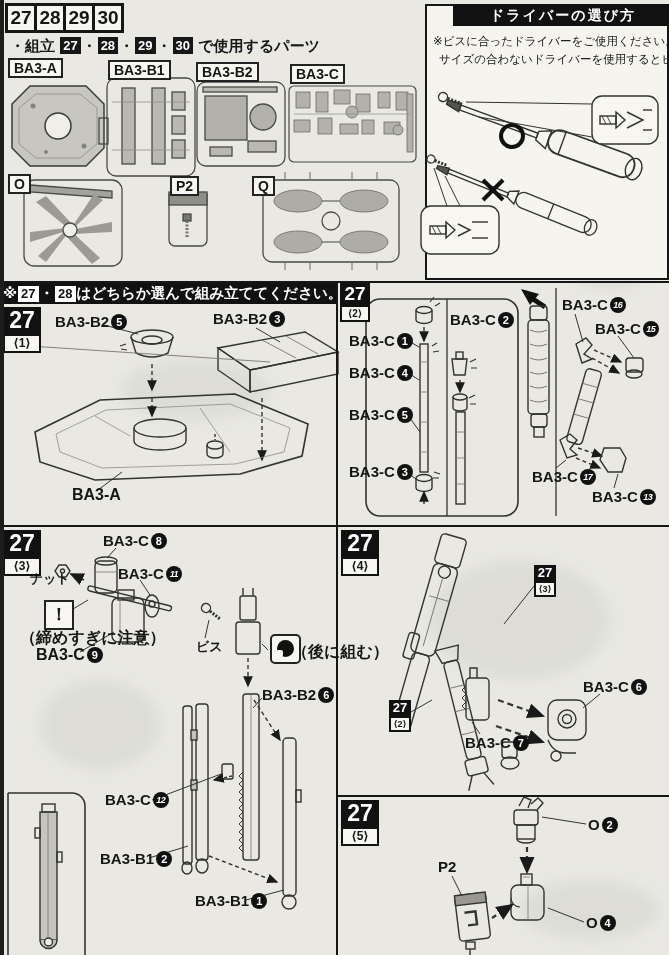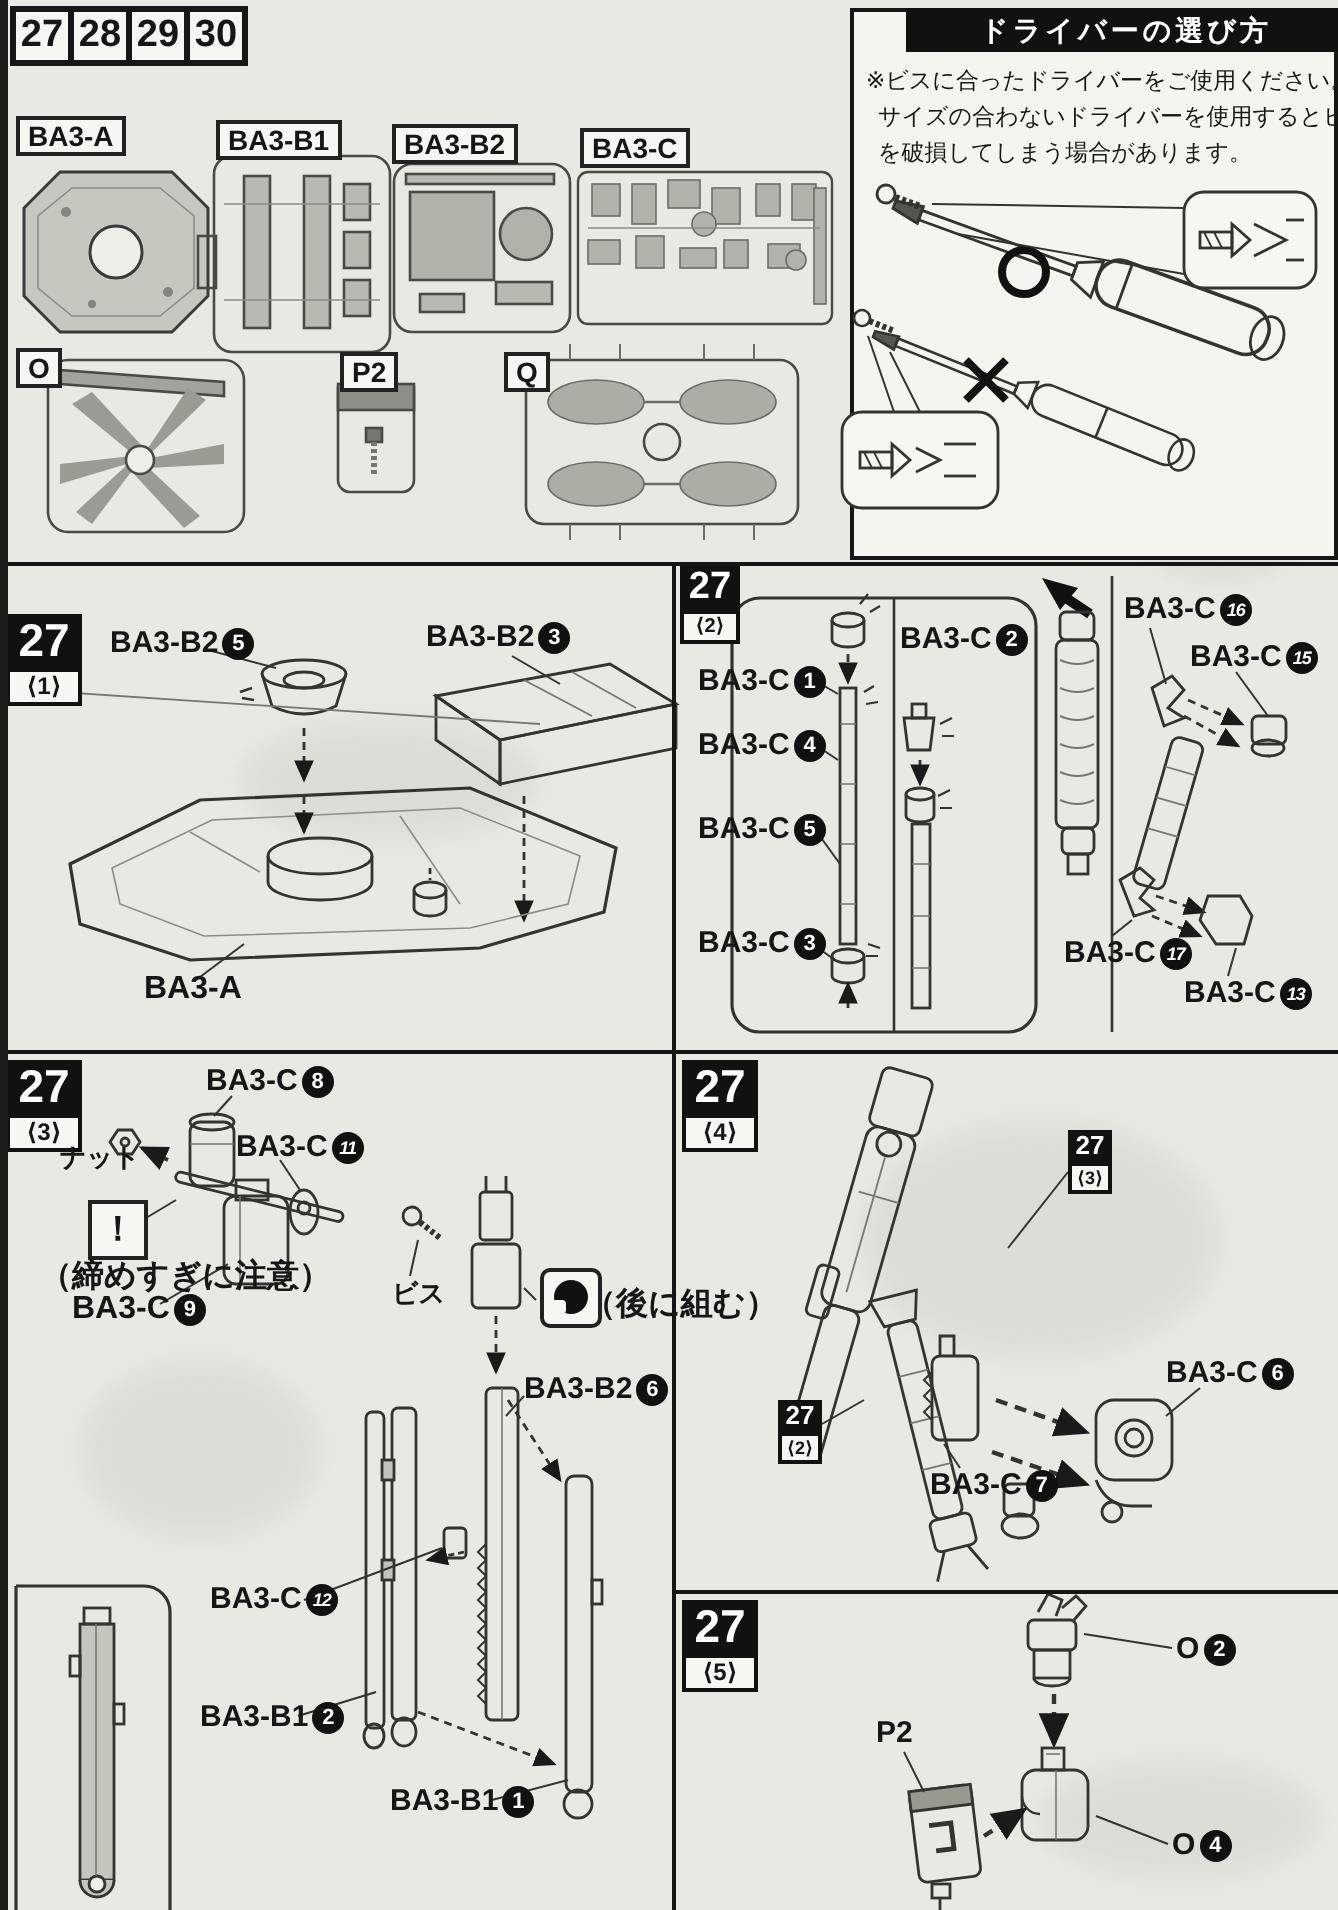--- a/index.html
+++ b/index.html
@@ -77,36 +77,43 @@
   <div class="line" style="left:336px;top:281px;width:2px;height:674px;"></div>
   <div class="line" style="left:0;top:525px;width:669px;height:2px;"></div>
   <div class="line" style="left:336px;top:795px;width:333px;height:2px;"></div>
 
   <div class="hboxrow" style="left:5px;top:3px;">
     <div class="hbox">27</div>
     <div class="hbox">28</div>
     <div class="hbox">29</div>
     <div class="hbox">30</div>
   </div>
+  <div class="usage" style="left:10px;top:37px;">
+    <span>・組立</span>
+    <span class="bbox">27</span><span>・</span><span class="bbox">28</span><span>・</span><span class="bbox">29</span><span>・</span><span class="bbox">30</span>
+    <span> で使用するパーツ</span>
+  </div>
 
   <div class="rlabel" style="left:8px;top:58px;">BA3-A</div>
   <div class="rlabel" style="left:108px;top:60px;">BA3-B1</div>
   <div class="rlabel" style="left:196px;top:62px;">BA3-B2</div>
   <div class="rlabel" style="left:290px;top:64px;">BA3-C</div>
   <div class="rlabel" style="left:8px;top:174px;">O</div>
   <div class="rlabel" style="left:170px;top:176px;">P2</div>
   <div class="rlabel" style="left:252px;top:176px;">Q</div>
 
   <div class="driverpanel">
     <div class="drv-title">ドライバーの選び方</div>
     <div class="drv-line" style="top:26px;">※ビスに合ったドライバーをご使用ください。</div>
     <div class="drv-line" style="top:44px;left:12px;">サイズの合わないドライバーを使用するとビス</div>
-    <div class="drv-line" style="top:62px;left:12px;">を破損してしまう場合があります。</div>
-  </div>
-
+  </div>
+
+  <div class="banner">
+    <span>※</span><span class="wbox">27</span><span>・</span><span class="wbox">28</span><span>はどちらか選んで組み立ててください。</span>
+  </div>
 
   <div class="stepbadge big" style="left:3px;top:307px;">
     <div class="sb-num">27</div>
     <div class="sb-sub">⟨1⟩</div>
   </div>
   <div class="stepbadge mid" style="left:340px;top:283px;">
     <div class="sb-num">27</div>
     <div class="sb-sub">⟨2⟩</div>
   </div>
   <div class="stepbadge big" style="left:3px;top:530px;">

